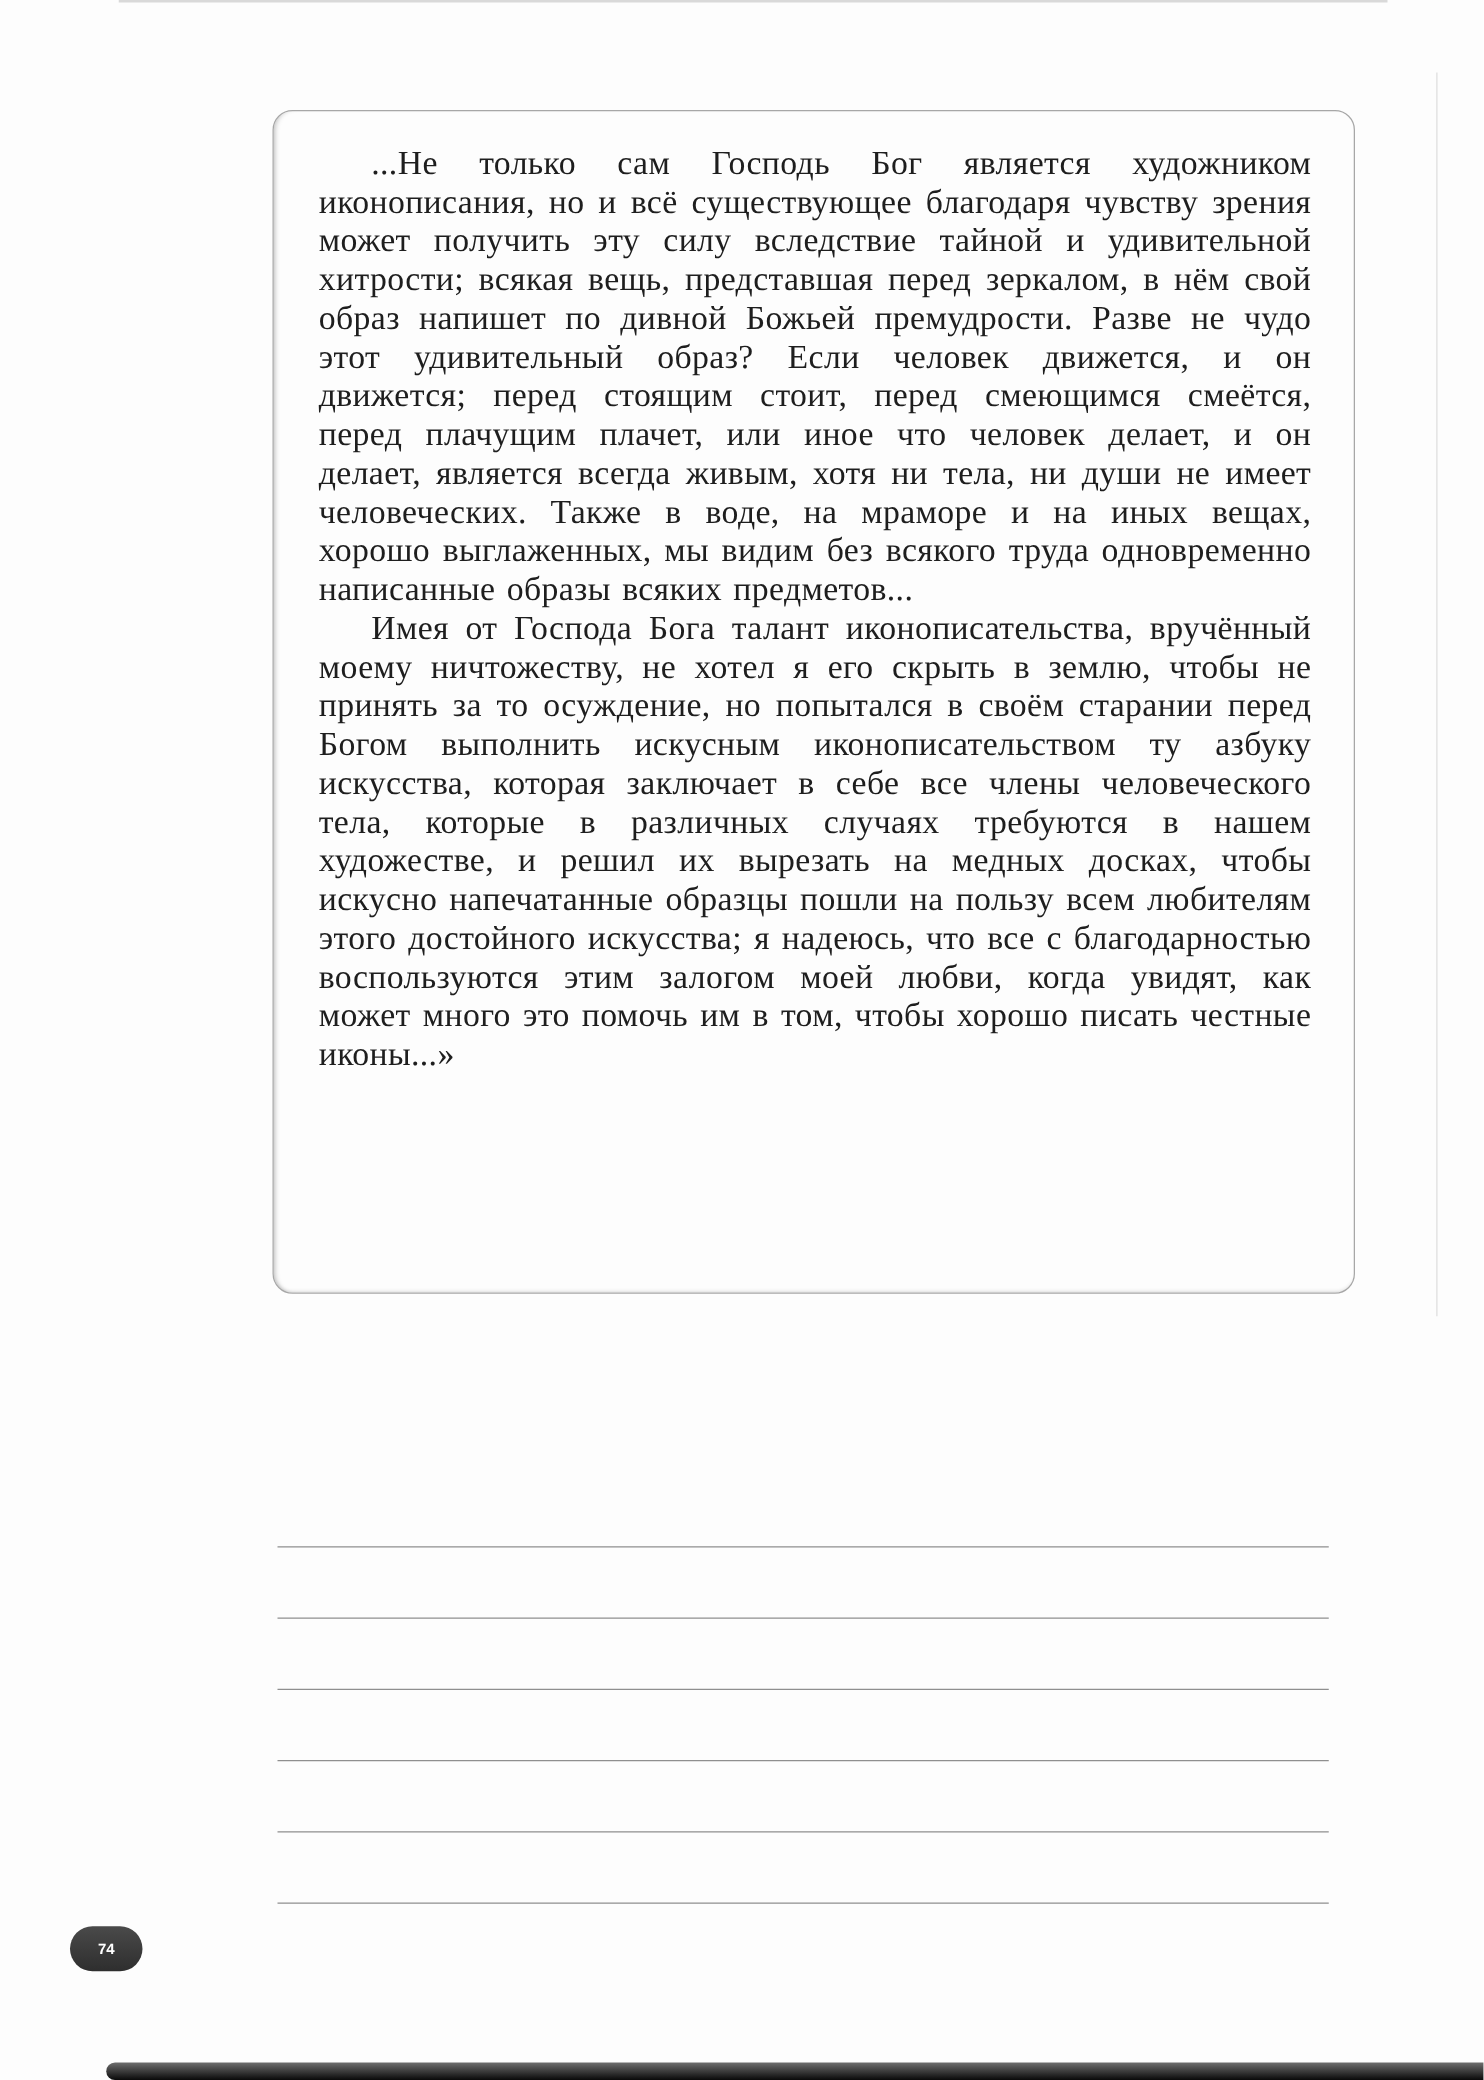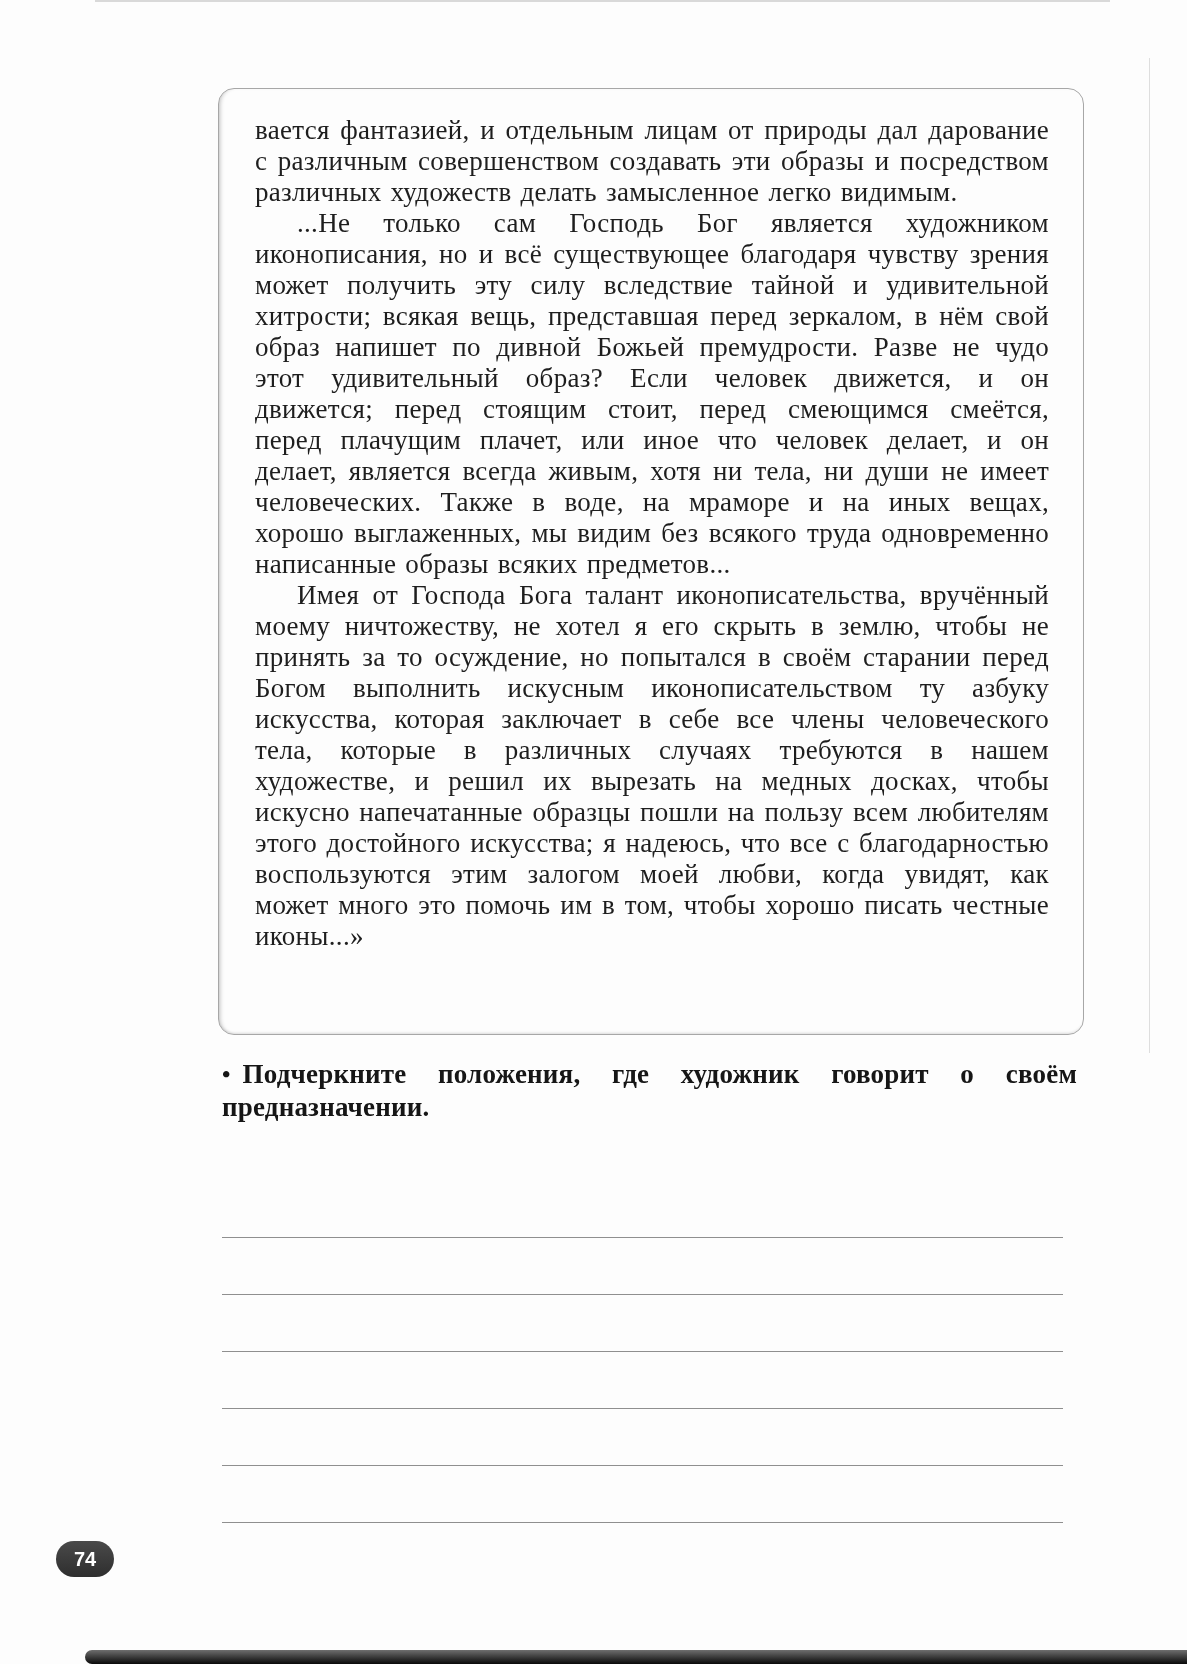--- a/index.html
+++ b/index.html
@@ -93,48 +93,46 @@
     background: linear-gradient(to bottom, #4a4a4a, #2e2e2e);
     border-radius: 18px;
     display: flex;
     align-items: center;
     justify-content: center;
   }
   .page-number-badge span {
     color: #ffffff;
     font-family: "Liberation Sans", sans-serif;
     font-weight: bold;
-    font-size: 20px;
+    font-size: 12px;
   }
   
   .bottom-strip {
     position: absolute;
     left: 85px; right: 0; bottom: 0;
     height: 14px;
     background: linear-gradient(to bottom, #6e6e6e, #090909);
     border-top-left-radius: 7px;
     border-bottom-left-radius: 7px;
   }
 </style>
 </head>
 <body>
 
 <div class="page">
 
   <div class="top-edge"></div>
   <div class="right-edge"></div>
 
   <div class="quote-box">
-    <p class="para no-indent">вается фантазией, и отдельным лицам от природы дал дарование с различным совершенством создавать эти образы и посредством различных художеств делать замысленное легко видимым.</p>
     <p class="para">...Не только сам Господь Бог является художником иконописания, но и всё существующее благодаря чувству зрения может получить эту силу вследствие тайной и удивительной хитрости; всякая вещь, представшая перед зеркалом, в нём свой образ напишет по дивной Божьей премудрости. Разве не чудо этот удивительный образ? Если человек движется, и он движется; перед стоящим стоит, перед смеющимся смеётся, перед плачущим плачет, или иное что человек делает, и он делает, является всегда живым, хотя ни тела, ни души не имеет человеческих. Также в воде, на мраморе и на иных вещах, хорошо выглаженных, мы видим без всякого труда одновременно написанные образы всяких предметов...</p>
     <p class="para">Имея от Господа Бога талант иконописательства, вручённый моему ничтожеству, не хотел я его скрыть в землю, чтобы не принять за то осуждение, но попытался в своём старании перед Богом выполнить искусным иконописательством ту азбуку искусства, которая заключает в себе все члены человеческого тела, которые в различных случаях требуются в нашем художестве, и решил их вырезать на медных досках, чтобы искусно напечатанные образцы пошли на пользу всем любителям этого достойного искусства; я надеюсь, что все с благодарностью воспользуются этим залогом моей любви, когда увидят, как может много это помочь им в том, чтобы хорошо писать честные иконы...»</p>
   </div>
 
   <div class="tasks">
-    <p class="task"><span class="bullet">•</span><span>Подчеркните положения, где художник говорит о своём предназначении.</span></p>
   </div>
 
   <div class="answer-lines">
     <div class="answer-line"></div>
     <div class="answer-line"></div>
     <div class="answer-line"></div>
     <div class="answer-line"></div>
     <div class="answer-line"></div>
     <div class="answer-line"></div>
   </div>

